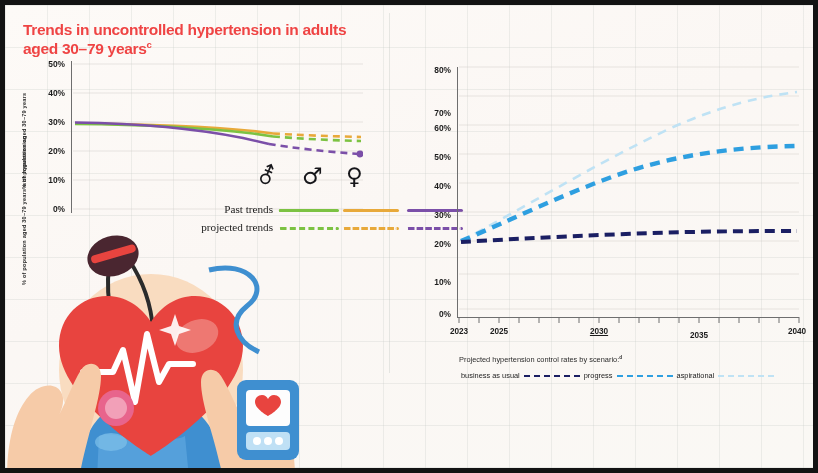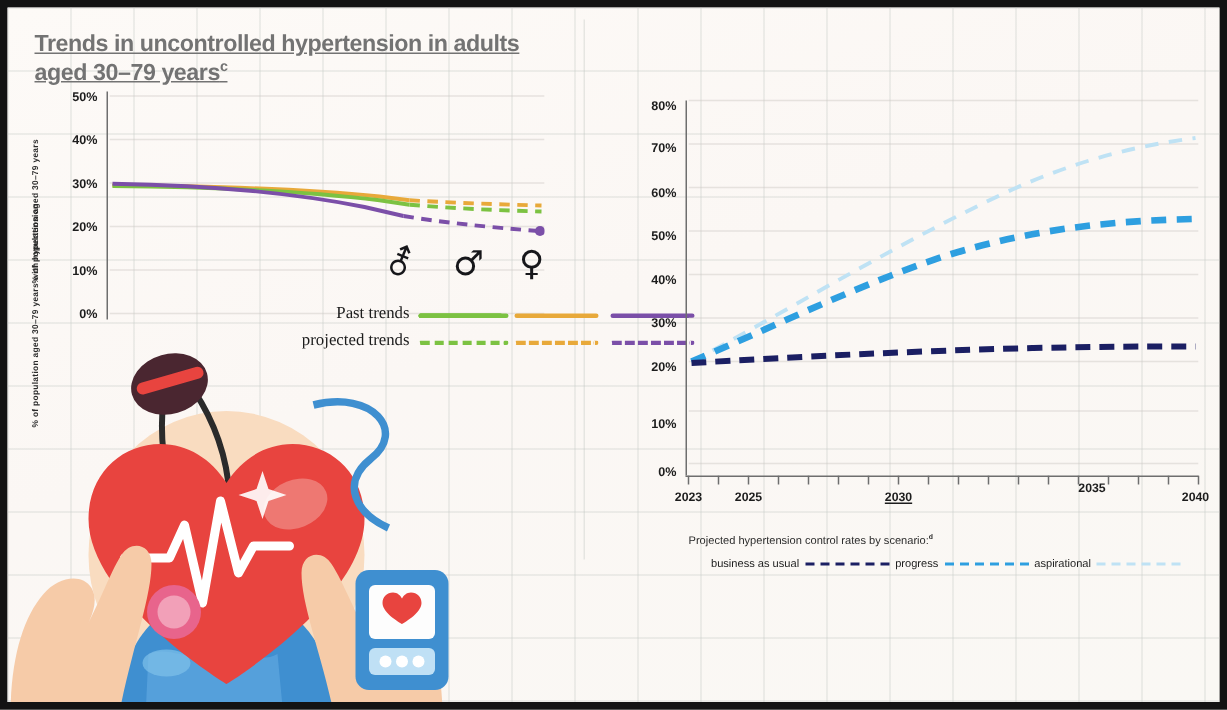--- a/index.html
+++ b/index.html
@@ -5,21 +5,21 @@
   html,body{margin:0;padding:0;background:#000;}
   body{width:818px;height:473px;overflow:hidden;font-family:"Liberation Sans",sans-serif;}
   #frame{position:relative;width:818px;height:473px;box-sizing:border-box;border:5px solid #131313;background:#fbf9f6;overflow:hidden;}
   #canvas{position:absolute;inset:0;background:
       repeating-linear-gradient(to right, rgba(200,205,200,.30) 0 1px, transparent 1px 42px),
       repeating-linear-gradient(to bottom, rgba(200,205,200,.30) 0 1px, transparent 1px 42px),
       linear-gradient(160deg,#fdfaf7 0%,#fbf7f4 45%,#faf8f4 100%);}
   .divider{position:absolute;left:384px;top:8px;width:1px;height:360px;background:rgba(190,195,190,.35);}
 
   
-  .title{position:absolute;font-weight:bold;color:#737373;letter-spacing:-.3px;line-height:1.18;text-decoration:underline;}
+  .title{position:absolute;font-weight:bold;color:#ef4444;letter-spacing:-.3px;line-height:1.18;}
   #t-left{left:18px;top:16px;width:330px;font-size:15.5px;}
   #t-right{left:396px;top:14px;width:330px;font-size:14.5px;}
   sup{font-size:.62em;vertical-align:super;font-weight:bold;}
 
   
   .ylab{position:absolute;writing-mode:vertical-rl;transform:rotate(180deg);
         font-size:5.6px;font-weight:bold;color:#2a2a2a;letter-spacing:.2px;text-align:center;}
   .tick{position:absolute;font-size:8.4px;font-weight:bold;color:#1d1d1d;text-align:right;}
   .xtick{position:absolute;font-size:8.2px;font-weight:bold;color:#1d1d1d;text-align:center;width:40px;}
   .axisline{position:absolute;background:#6e6e6e;}
@@ -42,21 +42,21 @@
 
   
   #callout{position:absolute;left:62px;top:6px;width:300px;padding:7px 10px 8px;
            background:#fdfdfb;border:1px solid #e2e2de;border-bottom:3px solid #b9c9c4;
            box-shadow:2px 2px 4px rgba(0,0,0,.08);text-align:center;line-height:1.25;}
   #callout .l1{font-size:11.6px;color:#3a3a3a;}
   #callout .l2{font-size:12.8px;font-weight:bold;color:#111;margin-top:1px;}
 
   
   #r-foot{position:absolute;left:454px;top:350px;font-size:7.4px;color:#2b2b2b;}
-  #r-leg{position:absolute;left:469px;top:366px;display:flex;align-items:center;gap:4px;font-size:7.4px;color:#1c1c1c;}
+  #r-leg{position:absolute;left:456px;top:366px;display:flex;align-items:center;gap:4px;font-size:7.4px;color:#1c1c1c;}
   .ldash{height:0;border-top:2.6px dashed;width:56px;}
 
   
   #illus{position:absolute;left:-4px;top:225px;width:300px;height:248px;}
 </style>
 </head>
 <body>
 
 <div id="frame">
   <div id="canvas"></div>
@@ -150,21 +150,21 @@
     <circle cx="267" cy="211" r="4" fill="#fff"></circle>
     <circle cx="278" cy="211" r="4" fill="#fff"></circle>
     <path d="M174,84 L178,96 L190,100 L178,104 L174,116 L170,104 L158,100 L170,96 Z" fill="#fff" opacity=".9"></path>
   </svg>
 
 
   <div class="ylab" id="r-ylab">% of population aged 30–79 years with hypertension</div>
 
   <div id="rchart">
     <div class="tick" style="left:0;top:14px;width:50px;text-align:right;">80%</div>
-    <div class="tick" style="left:0;top:42px;width:50px;">70%</div>
+    <div class="tick" style="left:0;top:57px;width:50px;">70%</div>
     <div class="tick" style="left:0;top:72px;width:50px;">60%</div>
     <div class="tick" style="left:0;top:101px;width:50px;">50%</div>
     <div class="tick" style="left:0;top:130px;width:50px;">40%</div>
     <div class="tick" style="left:0;top:159px;width:50px;">30%</div>
     <div class="tick" style="left:0;top:188px;width:50px;">20%</div>
     <div class="tick" style="left:0;top:226px;width:50px;">10%</div>
     <div class="tick" style="left:0;top:258px;width:50px;">0%</div>
 
     <div class="axisline" style="left:56px;top:16px;width:1px;height:250px;"></div>
     <div class="axisline" style="left:56px;top:266px;width:342px;height:1px;"></div>
@@ -188,21 +188,21 @@
         <line x1="281" y1="0" x2="281" y2="6"></line>
           <line x1="301" y1="0" x2="301" y2="6"></line>
         <line x1="321" y1="0" x2="321" y2="6"></line>
           <line x1="341" y1="0" x2="341" y2="6"></line>
       </g>
     </svg>
 
     <div class="xtick" style="left:38px;top:276px;">2023</div>
     <div class="xtick" style="left:78px;top:276px;">2025</div>
     <div class="xtick" style="left:178px;top:276px;text-decoration:underline;">2030</div>
-    <div class="xtick" style="left:278px;top:270px;padding-left:29px;">2035</div>
+    <div class="xtick" style="left:278px;top:280px;">2035</div>
     <div class="xtick" style="left:376px;top:276px;">2040</div>
 
     <svg id="r-plot" viewBox="0 0 340 258" preserveAspectRatio="none">
       <g stroke="rgba(205,200,195,.45)" stroke-width="1">
         <line x1="0" y1="8" x2="340" y2="8"></line>  
           <line x1="0" y1="37" x2="340" y2="37"></line>
         <line x1="0" y1="66" x2="340" y2="66"></line> 
           <line x1="0" y1="95" x2="340" y2="95"></line>
         <line x1="0" y1="124" x2="340" y2="124"></line>
           <line x1="0" y1="153" x2="340" y2="153"></line>

